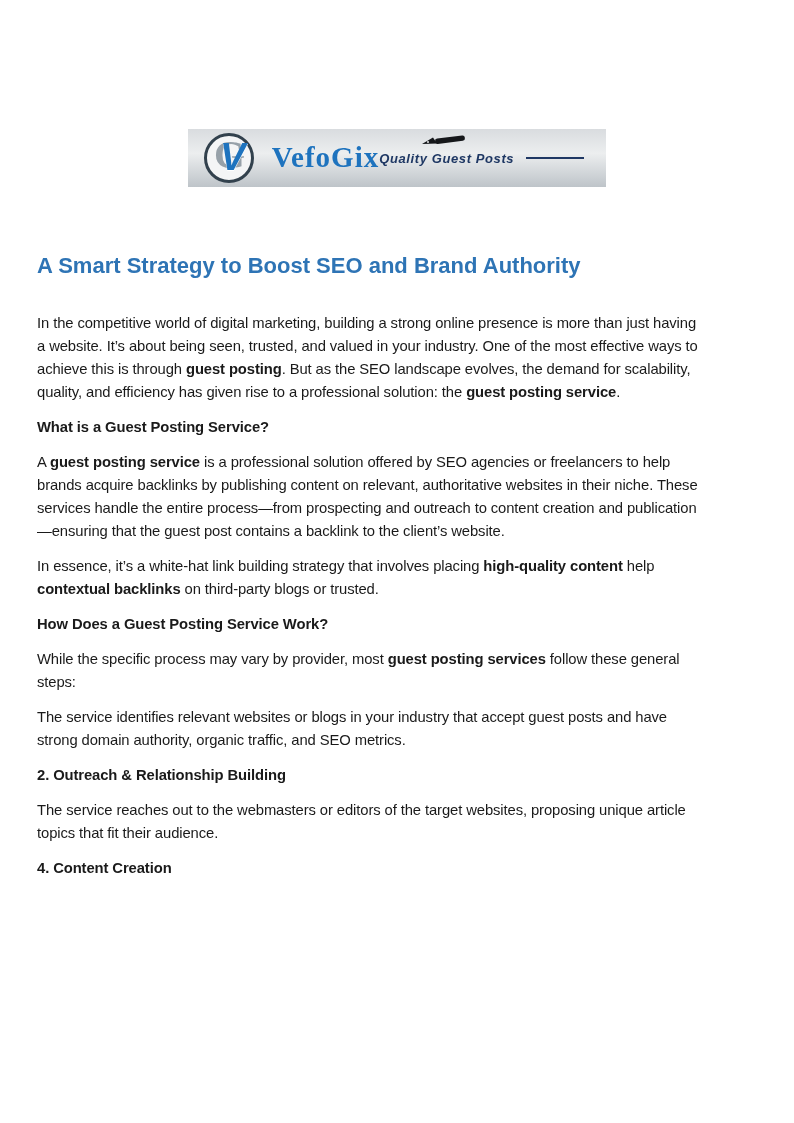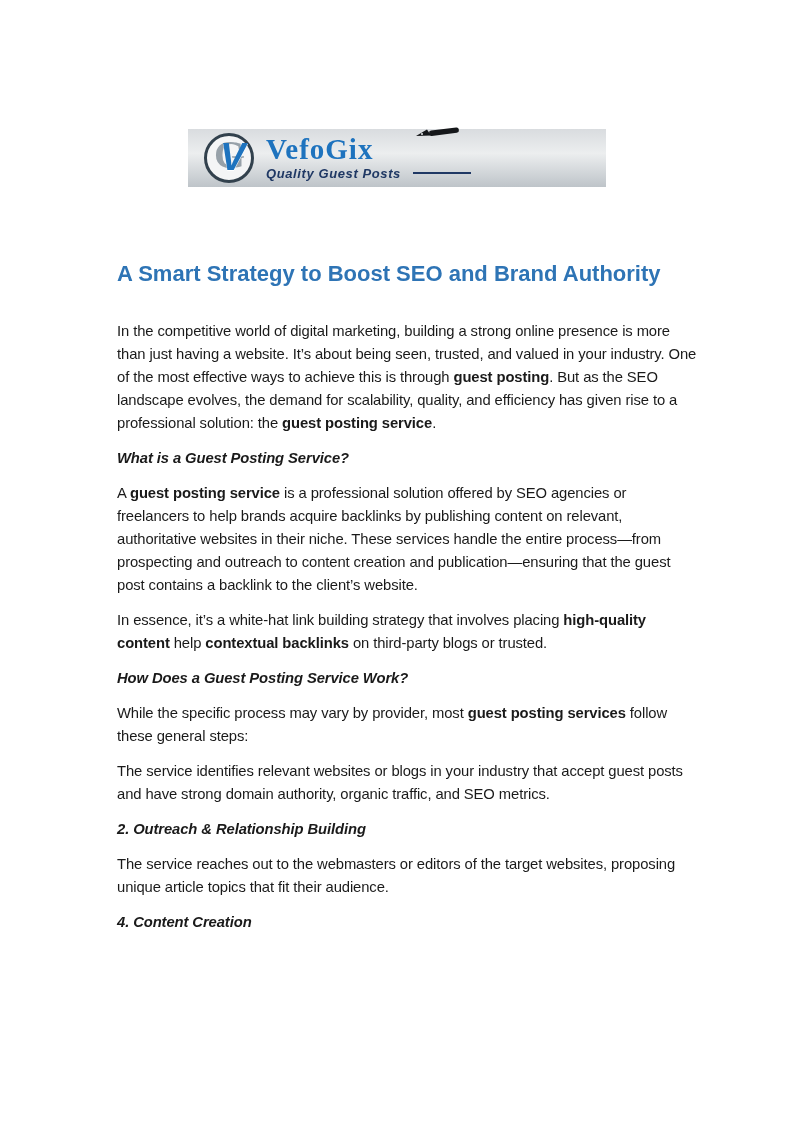--- a/index.html
+++ b/index.html
@@ -24,44 +24,44 @@
   .em-g{
     position:absolute;left:7px;top:-1px;
     font-family:"Liberation Serif",serif;font-weight:700;font-size:40px;
     color:#97a1a9;line-height:1;
   }
   .em-v{
     position:absolute;left:13px;top:2px;
     font-family:"Liberation Sans",sans-serif;font-weight:700;font-style:italic;
     font-size:38px;color:#1e73be;line-height:1;text-shadow:0 1px 0 #fff;
   }
-  .logo-textcol{display:flex;flex-direction:column;justify-content:center;position:relative;flex:1;}
+  .logo-textcol{display:flex;flex-direction:row;justify-content:center;position:relative;flex:1;}
   .brand-row{position:relative;line-height:1;}
   .brand{
     font-family:"Liberation Serif",serif;font-weight:700;font-size:29px;
     color:#1e73be;letter-spacing:1px;line-height:1.02;
   }
   .pen{position:absolute;top:-9px;left:150px;width:52px;height:13px;}
   .tagline-row{display:flex;align-items:center;margin-top:1px;}
   .tagline{
     font-style:italic;font-weight:700;font-size:13px;color:#1f3864;letter-spacing:.6px;
   }
   .tagline-dash{
     display:inline-block;width:58px;height:2px;background:#1f3864;margin-left:12px;
   }
 
   
-  .content{box-sizing:border-box;padding:253px 92px 0 117px;margin-top:8px;}
+  .content{box-sizing:border-box;padding:253px 92px 0 37px;}
   .content h1{
     font-size:22px;font-weight:600;color:#2e74b5;margin:0 0 33px;letter-spacing:0;
   }
   .content p,.content h2,.content h3{
     font-size:14.8px;line-height:23px;color:#1a1a1a;margin:0 0 12px;letter-spacing:-0.1px;
   }
-  .content h2,.content h3{font-weight:700;font-style:italic;}
+  .content h2,.content h3{font-weight:700;}
   .content strong{font-weight:700;}
   .content a.doc-link{color:#0563c1;text-decoration:underline;font-weight:700;cursor:pointer;}
 </style>
 </head>
 <body>
 
 <div class="page">
 
   <header class="logo-banner">
     <div class="emblem">

